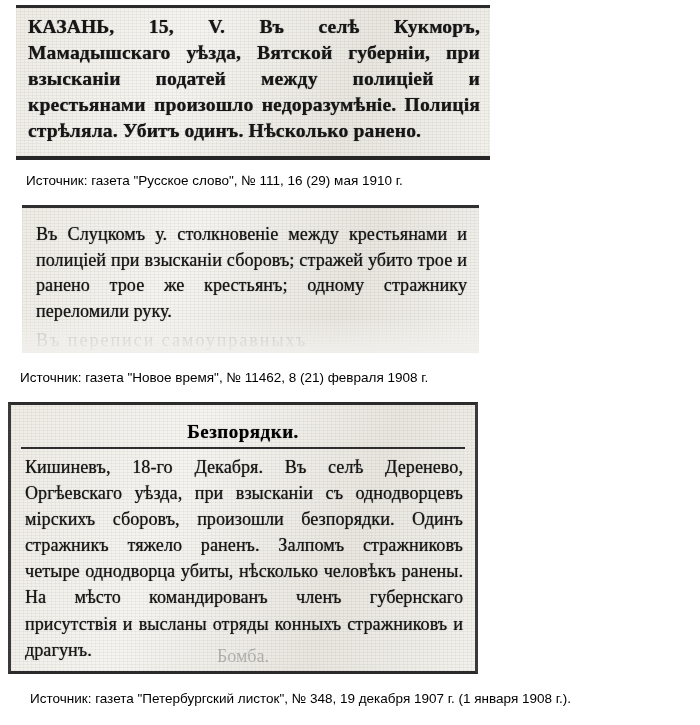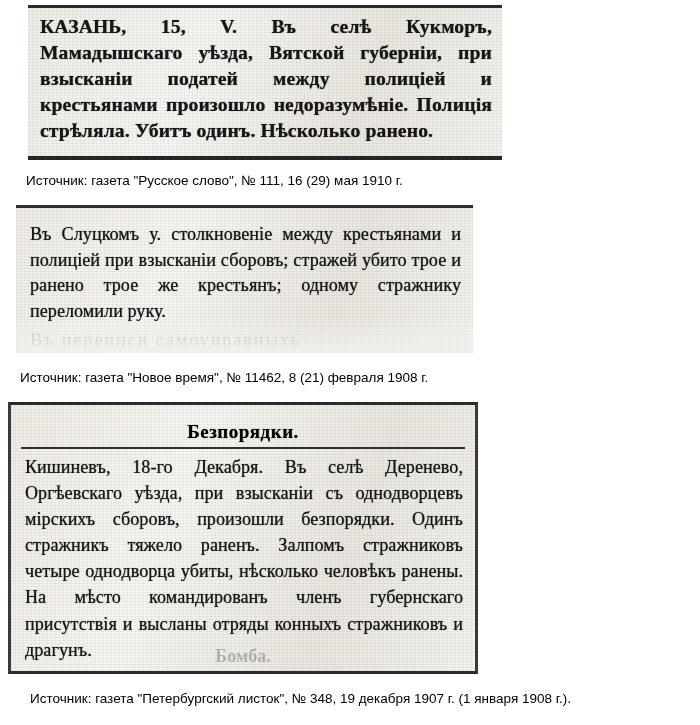--- a/index.html
+++ b/index.html
@@ -53,35 +53,34 @@
 
   
   #clip1 {
     position: absolute;
     left: 16px;
     top: 5px;
     width: 474px;
     height: 155px;
     border-top: 3px solid #2b2b2b;
     border-bottom: 4px solid #262626;
-    margin-left: 12px;
   }
   #clip1 .clip-text {
     padding: 6px 10px 4px 12px;
     font-size: 19.5px;
     line-height: 1.33;
     font-weight: bold;
     letter-spacing: 0.2px;
   }
   #cap1 { position: absolute; left: 26px; top: 173px; }
 
   
   #clip2 {
     position: absolute;
-    left: 16px;
+    left: 22px;
     top: 205px;
     width: 457px;
     height: 148px;
     border-top: 3px solid #2f2f2f;
   }
   #clip2 .clip-text {
     padding: 14px 12px 0 14px;
     font-size: 18px;
     line-height: 1.42;
     letter-spacing: 0.1px;
@@ -140,21 +139,21 @@
     font-size: 18px;
     line-height: 1.45;
     letter-spacing: 0.1px;
   }
   #clip3 .ghost {
     position: absolute;
     left: 0; right: 0;
     bottom: 4px;
     text-align: center;
     font-family: "Liberation Serif", serif;
-    font-weight: bold;
+    font-weight: normal;
     font-size: 18px;
     color: rgba(60,60,60,0.33);
   }
   #cap3 { position: absolute; left: 30px; top: 691px; }
 </style>
 </head>
 <body>
 
 <div class="page">
 

